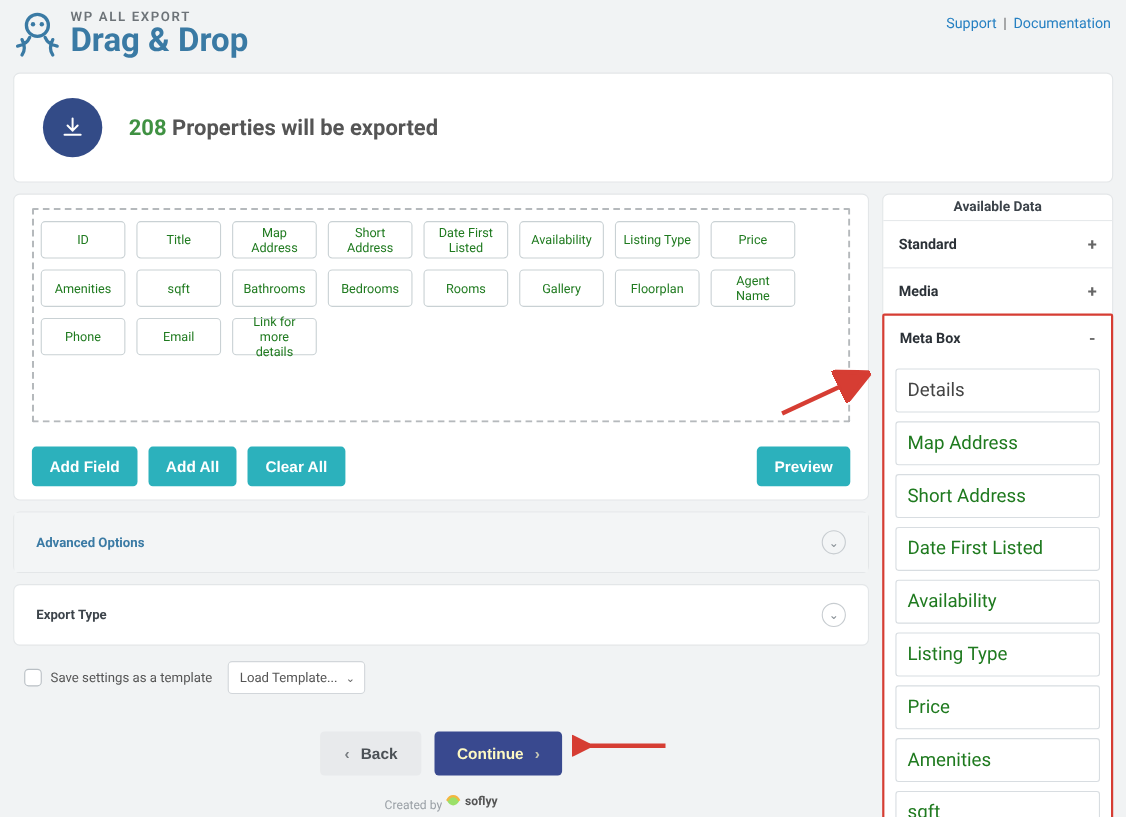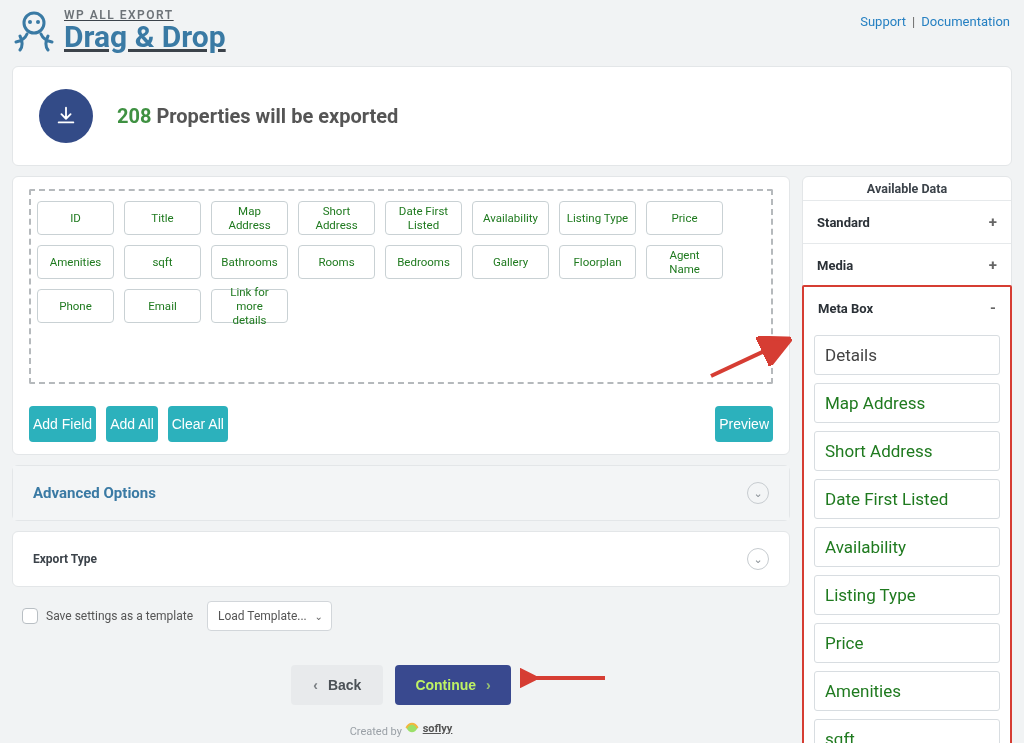--- a/index.html
+++ b/index.html
@@ -11,21 +11,21 @@
     padding: 0;
   }
   .page { width: 1024px; margin: 0 auto; }
 
   
   .topbar {
     display: flex;
     align-items: flex-start;
     padding: 8px 14px 4px 14px;
   }
-  .brand { display: flex; align-items: flex-start; gap: 10px; flex: 1; text-decoration: underline; }
+  .brand { display: flex; align-items: flex-start; gap: 10px; flex: 1; }
   .logo-octo { width: 40px; height: 44px; }
   .brand-text .line1 { font-size: 12px; letter-spacing: 1.5px; color: #6d7378; font-weight: 600; }
   .brand-text .line2 { font-size: 30px; font-weight: 700; color: #3a7aa4; line-height: 1; }
   .top-links { font-size: 13px; color: #2680c2; padding-top: 6px; display:flex; align-items:center; gap:6px;}
   .top-links a { color: #2680c2; text-decoration: none; }
   .top-links .sep { color: #666; }
 
   
   .card {
     background: #fff;
@@ -61,53 +61,53 @@
     height:34px;
     display:flex; align-items:center; justify-content:center;
     color:#1f7a1f; font-size:11.5px; text-align:center;
     padding: 0 6px;
     background:#fff;
     cursor: grab;
   }
   .action-row { display:flex; gap:10px; margin-top: 22px; }
   .btn-teal {
     background:#2cb1bc; color:#fff; border:none; border-radius:4px;
-    padding: 10px 4px; font-size:14px; font-weight:400; cursor:pointer;
+    padding: 10px 16px; font-size:14px; font-weight:700; cursor:pointer;
   }
   .preview-btn { margin-left:auto; }
 
   .section-card { background:#fff; border:1px solid #e3e6e8; border-radius:6px; margin-top:10px; }
   .section-header {
     padding: 16px 20px; display:flex; align-items:center; justify-content:space-between;
     cursor:pointer;
   }
   .section-header.advanced { background:#f3f5f6; }
   .section-header .title { font-size:12px; font-weight:700; }
-  .section-header.advanced .title { color:#3a7aa4; font-size:15px; }
+  .section-header.advanced .title { color:#3a7aa4; font-size:12px; }
   .chev-circle {
     width:22px; height:22px; border:1px solid #c7ccd0; border-radius:50%;
     display:flex; align-items:center; justify-content:center; color:#8a9197;
     font-size:11px;
   }
 
   .save-row { display:flex; align-items:center; gap:14px; padding: 14px 4px 4px 10px;}
   .save-row label { font-size:12px; color:#555; display:flex; align-items:center; gap:8px;}
   .template-select {
     border:1px solid #d2d6da; border-radius:4px; background:#fff; padding:7px 24px 7px 10px;
     font-size:12px; color:#555; position:relative;
   }
   .template-select .caret { position:absolute; right:8px; top:9px; font-size:10px; color:#666;}
 
   .nav-row { display:flex; justify-content:center; gap:12px; margin-top:30px; align-items:center;}
   .btn-back {
     background:#e8eaec; color:#4b5156; border:none; border-radius:4px; padding: 12px 22px;
     font-size:14px; font-weight:600; cursor:pointer; display:flex; align-items:center; gap:10px;
   }
   .btn-continue {
-    background:#39498f; color:#bef264; border:none; border-radius:4px; padding: 12px 20px;
+    background:#39498f; color:#fef9c3; border:none; border-radius:4px; padding: 12px 20px;
     font-size:14px; font-weight:600; cursor:pointer; display:flex; align-items:center; gap:10px;
   }
   .btn-back .ci, .btn-continue .ci { font-size:14px; opacity:.7; }
 
   .credit { text-align:center; font-size:11px; color:#9aa0a6; margin: 16px 0 10px;}
   .credit .brand { display:inline-flex; gap:4px; align-items:center; font-weight:700; color:#555;}
 
   
   .right-col { width:210px; background:#fff; border:1px solid #e3e6e8; border-radius:6px; }
   .right-col .avail-title { text-align:center; font-size:12.5px; font-weight:700; padding:4px 4px; }
@@ -181,22 +181,22 @@
             <div class="field-chip">Title</div>
             <div class="field-chip">Map Address</div>
             <div class="field-chip">Short Address</div>
             <div class="field-chip">Date First Listed</div>
             <div class="field-chip">Availability</div>
             <div class="field-chip">Listing Type</div>
             <div class="field-chip">Price</div>
             <div class="field-chip">Amenities</div>
             <div class="field-chip">sqft</div>
             <div class="field-chip">Bathrooms</div>
+            <div class="field-chip">Bedrooms</div>
             <div class="field-chip">Rooms</div>
-            <div class="field-chip">Bedrooms</div>
             <div class="field-chip">Gallery</div>
             <div class="field-chip">Floorplan</div>
             <div class="field-chip">Agent Name</div>
             <div class="field-chip">Phone</div>
             <div class="field-chip">Email</div>
             <div class="field-chip">Link for more details</div>
           </div>
         <div class="action-row">
           <button class="btn-teal">Add Field</button>
           <button class="btn-teal">Add All</button>

